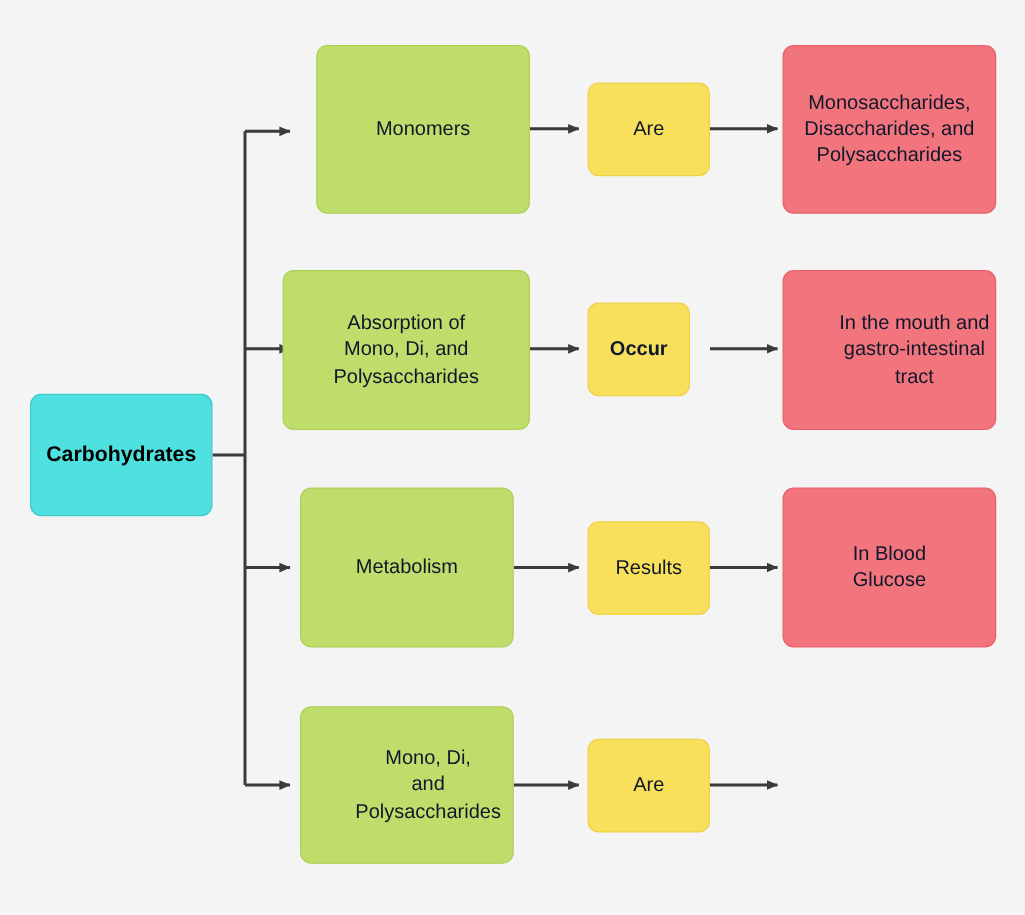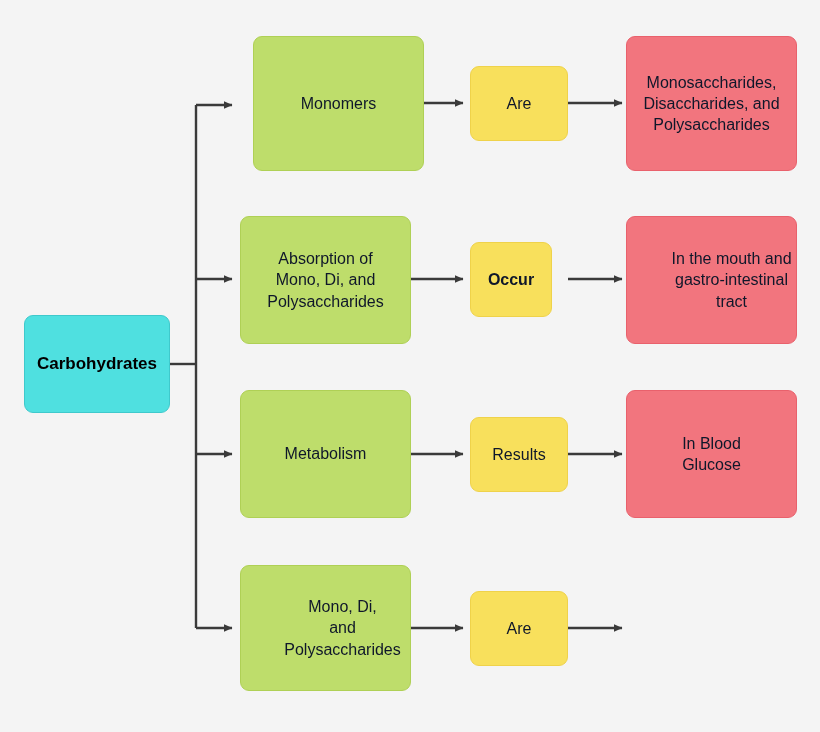--- a/index.html
+++ b/index.html
@@ -81,21 +81,21 @@
   </svg>
 
   <div class="node root" style="left:24px;top:315px;width:146px;height:98px;">Carbohydrates</div>
 
   <div class="node stage" style="left:240px;top:36px;width:171px;height:135px;margin-left:13px;">Monomers</div>
   <div class="node link" style="left:470px;top:66px;width:98px;height:75px;">Are</div>
   <div class="node detail" style="left:626px;top:36px;width:171px;height:135px;">Monosaccharides,
 Disaccharides, and
 Polysaccharides</div>
 
-  <div class="node stage" style="left:240px;top:216px;width:171px;height:128px;">Absorption of
+  <div class="node stage" style="left:226px;top:216px;width:198px;height:128px;">Absorption of
 Mono, Di, and
 Polysaccharides</div>
   <div class="node link" style="left:470px;top:242px;width:82px;height:75px;font-weight:bold;">Occur</div>
   <div class="node detail" style="left:626px;top:216px;width:171px;height:128px;padding-left:40px;">In the mouth and
 gastro-intestinal
 tract</div>
 
   <div class="node stage" style="left:240px;top:390px;width:171px;height:128px;">Metabolism</div>
   <div class="node link" style="left:470px;top:417px;width:98px;height:75px;">Results</div>
   <div class="node detail" style="left:626px;top:390px;width:171px;height:128px;">In Blood

